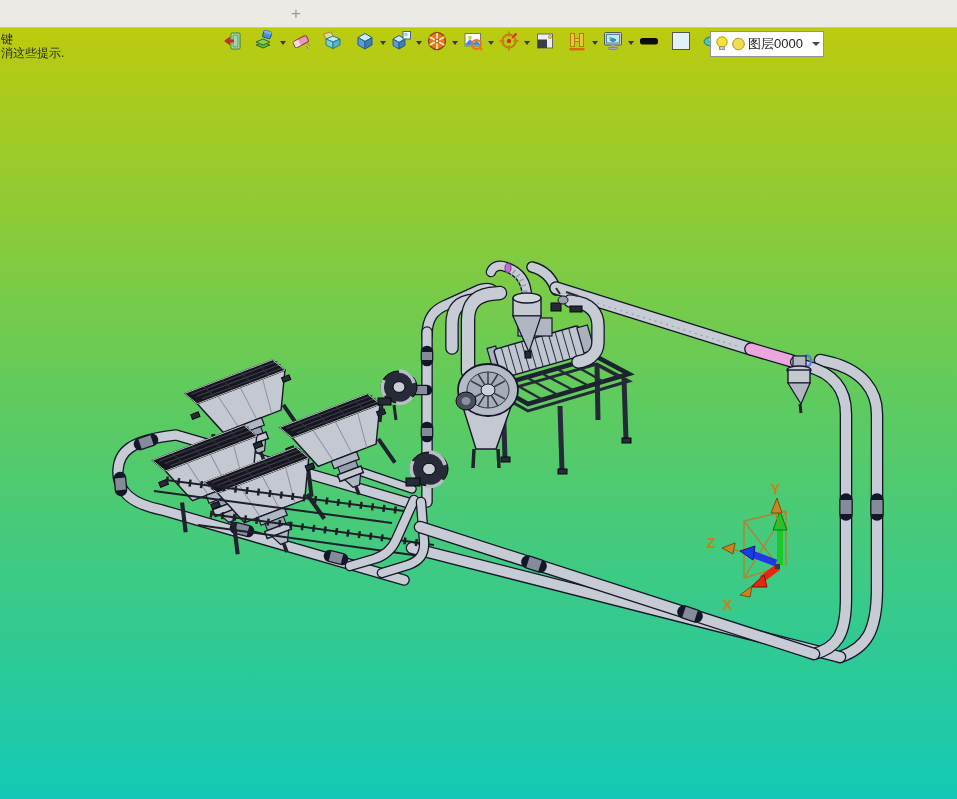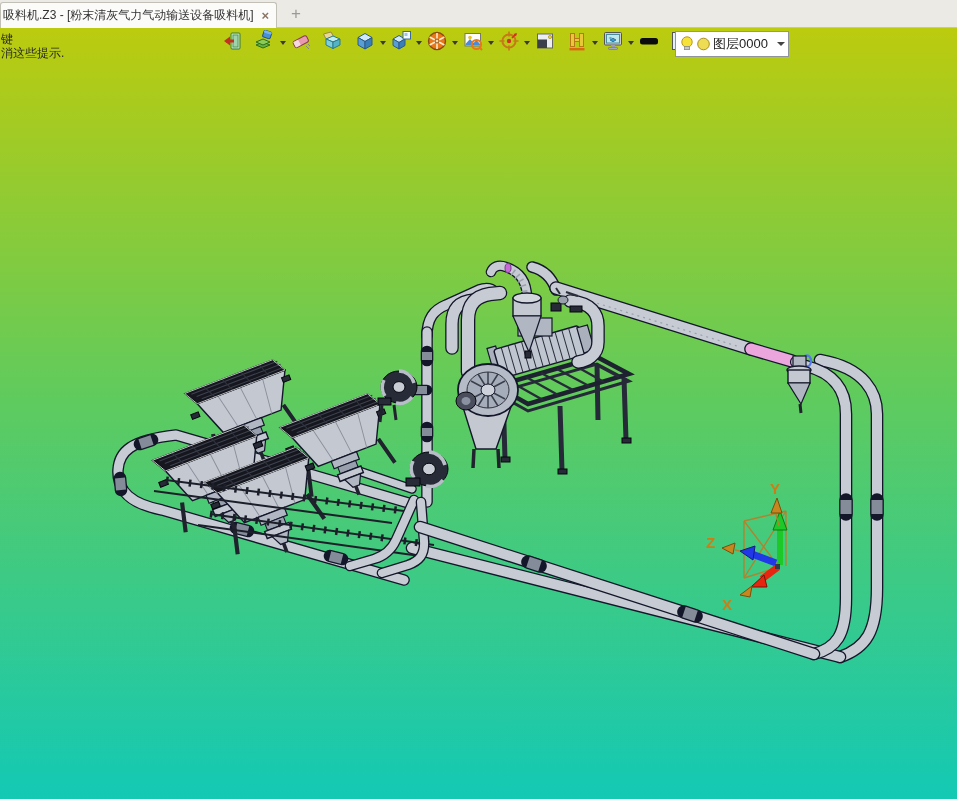--- a/index.html
+++ b/index.html
@@ -20,21 +20,21 @@
   #hints{position:absolute;left:1px;top:32px;font-size:12px;line-height:14px;color:#2a2a24;}
   
   #toolbar{position:absolute;left:222px;top:30px;height:26px;display:flex;
     align-items:center;gap:3px;}
   .tbtn{width:22px;height:22px;display:flex;align-items:center;justify-content:center;}
   .dd{width:8px;height:22px;display:flex;align-items:center;justify-content:center;}
   .dd i{display:block;width:0;height:0;border-left:3.5px solid transparent;
     border-right:3.5px solid transparent;border-top:4px solid #3a3a30;}
   .sp{width:4px;}
   
-  #layercombo{position:absolute;left:675px;top:31px;width:114px;height:26px;
+  #layercombo{position:absolute;left:710px;top:31px;width:114px;height:26px;
     background:#fff;border:1px solid #8f959b;box-sizing:border-box;display:flex;
     align-items:center;}
   #layercombo .lc-text{font-size:13px;color:#222;flex:1;}
   #layercombo .lc-arrow{width:14px;display:flex;justify-content:center;}
   #layercombo .lc-arrow i{display:block;width:0;height:0;border-left:4px solid transparent;
     border-right:4px solid transparent;border-top:4.5px solid #444;}
   
   #model{position:absolute;left:0;top:0;width:957px;height:799px;}
   .pout{stroke:#14172a;fill:none;stroke-linecap:round;stroke-linejoin:round;}
   .pipe{stroke:#c7ccd4;fill:none;stroke-linecap:round;stroke-linejoin:round;}
@@ -43,24 +43,20 @@
   .mfill{fill:#c3c8d1;stroke:#14172a;stroke-width:1.4;}
   .mfill2{fill:#b0b6c2;stroke:#14172a;stroke-width:1.2;}
   .dark{fill:#272b38;stroke:#05060c;stroke-width:1;}
   .tanln{stroke:#b2832f;stroke-width:1.4;fill:none;}
   .axlabel{font-size:15px;font-weight:bold;fill:#cd7d16;}
 </style>
 </head>
 <body>
 
 <div id="tabbar">
-  <div id="tab-active">
-    <span id="tab-title">吸料机.Z3 - [粉末清灰气力气动输送设备吸料机]</span>
-    <span id="tab-close">×</span>
-  </div>
   <div id="tab-new">+</div>
 </div>
 
 <div id="viewport" style="background: linear-gradient(rgb(188, 203, 14) 0%, rgb(95, 203, 94) 48%, rgb(19, 201, 181) 100%);"></div>
 
 <div id="hints">
   <div>键</div>
   <div>消这些提示.</div>
 </div>
 

